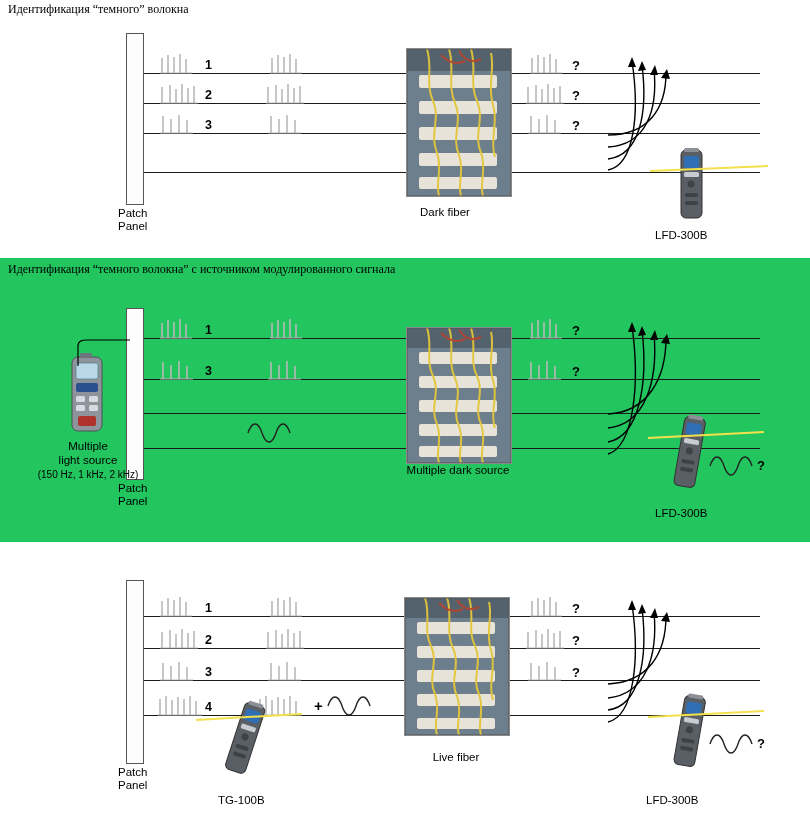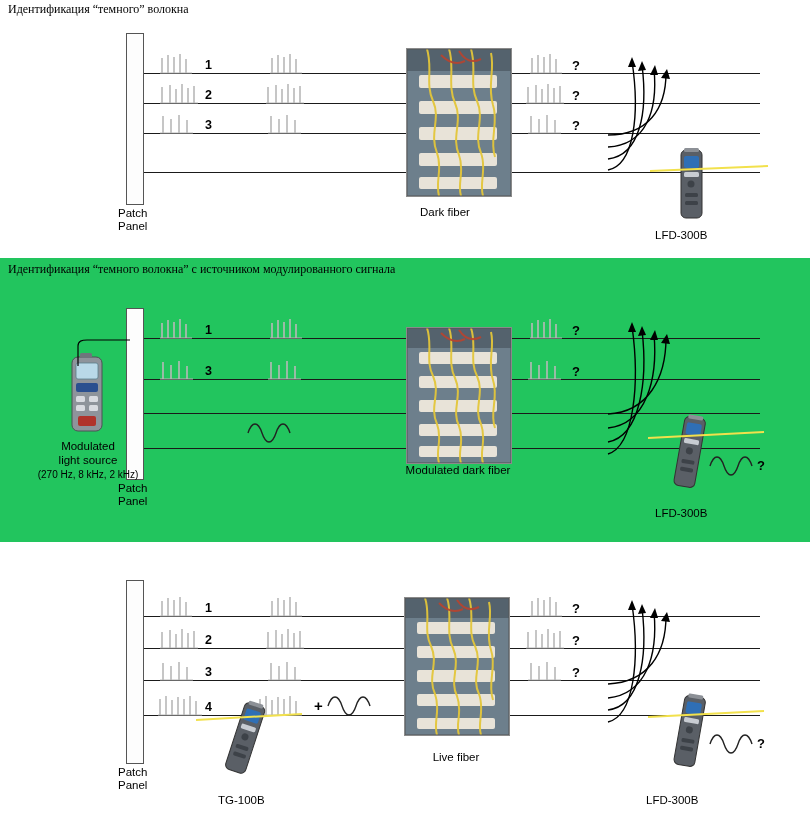--- a/index.html
+++ b/index.html
@@ -303,23 +303,23 @@
       <rect x="16" y="63" width="18" height="10" rx="2" fill="#b0332b"></rect>
       <rect x="18" y="0" width="12" height="5" rx="1.5" fill="#6f757c"></rect>
     </svg>
   </div>
 
   <div class="arrows" style="left:74px; top:80px;">
     <svg width="60" height="30" viewBox="0 0 60 30">
       <path d="M4 28 L4 8 C4 3 8 2 13 2 L56 2" stroke="#000" stroke-width="1.2" fill="none"></path>
     </svg>
   </div>
-  <div class="caption" style="left:18px; top:182px; width:140px;">Modulated</div>
+  <div class="caption" style="left:18px; top:182px; width:140px;">Multiple</div>
   <div class="caption" style="left:18px; top:196px; width:140px;">light source</div>
-  <div class="caption small" style="left:6px; top:211px; width:164px;">(270 Hz, 8 kHz, 2 kHz)</div>
+  <div class="caption small" style="left:6px; top:211px; width:164px;">(150 Hz, 1 kHz, 2 kHz)</div>
 
   <div class="pulses" style="left:160px; top:59px;">
     <svg width="46" height="22" viewBox="0 0 46 22">
         <g stroke="#b8b8b8" stroke-width="1.6" fill="none">
       <path d="M2 21 L2 6 M8 21 L8 3 M14 21 L14 5 M20 21 L20 2 M26 21 L26 7"></path>
       <path d="M0 21 L32 21" stroke-width="1"></path>
     </g>
       </svg>
   </div>
   <div class="num" style="left:205px; top:65px;">1</div>
@@ -373,21 +373,21 @@
         <path d="M64 0 C70 18 62 32 70 48 C78 66 66 80 74 96 C80 112 72 124 76 135"></path>
         <path d="M84 4 C88 20 80 34 86 52 C92 70 82 84 88 100"></path>
       </g>
       <g stroke="#b9432e" stroke-width="2" fill="none" opacity="0.9">
         <path d="M52 2 C58 11 66 13 74 9"></path>
         <path d="M34 5 C42 13 50 15 58 11"></path>
       </g>
       <rect x="0" y="0" width="104" height="135" fill="none" stroke="#555" stroke-width="1"></rect>
     </svg>
   </div>
-  <div class="caption" style="left:376px; top:206px; width:164px;">Modulated dark fiber</div>
+  <div class="caption" style="left:376px; top:206px; width:164px;">Multiple dark source</div>
 
   <div class="pulses" style="left:530px; top:59px;">
     <svg width="46" height="22" viewBox="0 0 46 22">
         <g stroke="#b8b8b8" stroke-width="1.6" fill="none">
       <path d="M2 21 L2 6 M8 21 L8 3 M14 21 L14 5 M20 21 L20 2 M26 21 L26 7"></path>
       <path d="M0 21 L32 21" stroke-width="1"></path>
     </g>
       </svg>
   </div>
   <div class="qmark" style="left:572px; top:65px;">?</div>

